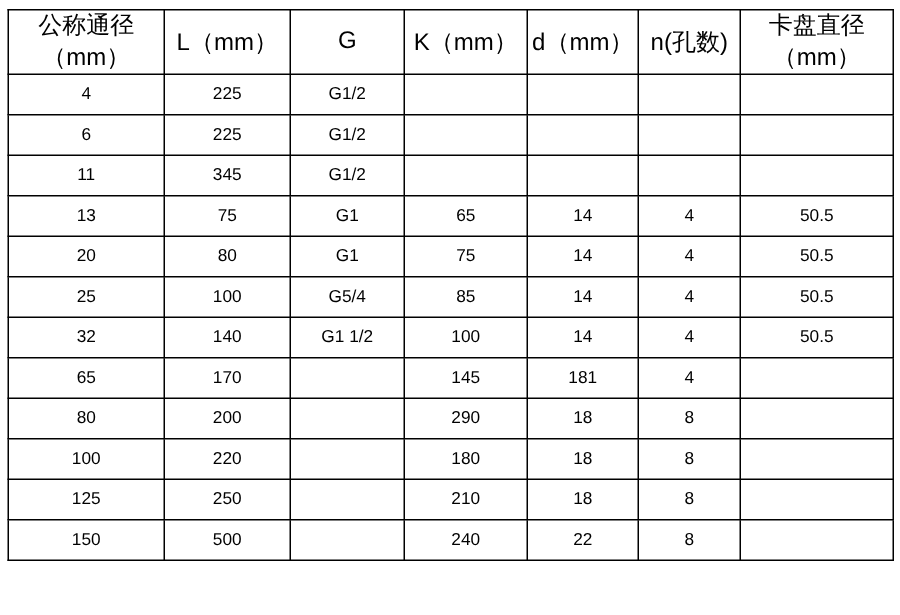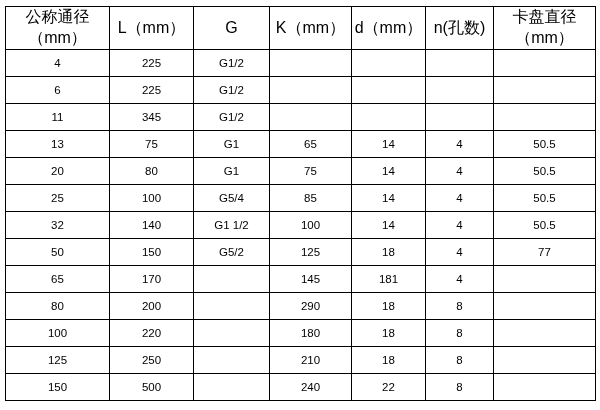--- a/index.html
+++ b/index.html
@@ -136,29 +136,20 @@
         <tr>
           <td>32</td>
           <td>140</td>
           <td>G1 1/2</td>
           <td>100</td>
           <td>14</td>
           <td>4</td>
           <td>50.5</td>
         </tr>
         <tr>
-          <td>50</td>
-          <td>150</td>
-          <td>G5/2</td>
-          <td>125</td>
-          <td>18</td>
-          <td>4</td>
-          <td>77</td>
-        </tr>
-        <tr>
           <td>65</td>
           <td>170</td>
           <td class="empty"></td>
           <td>145</td>
           <td>181</td>
           <td>4</td>
           <td class="empty"></td>
         </tr>
         <tr>
           <td>80</td>

